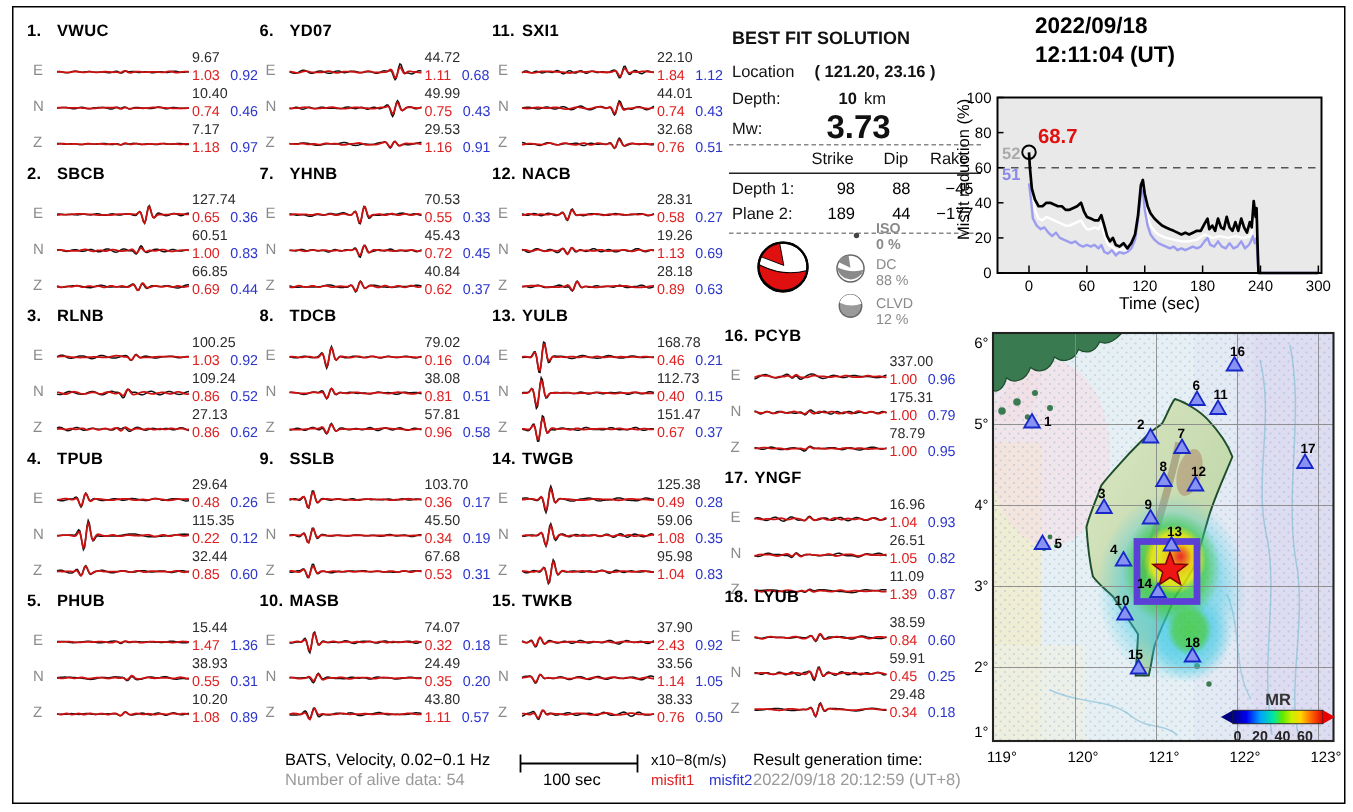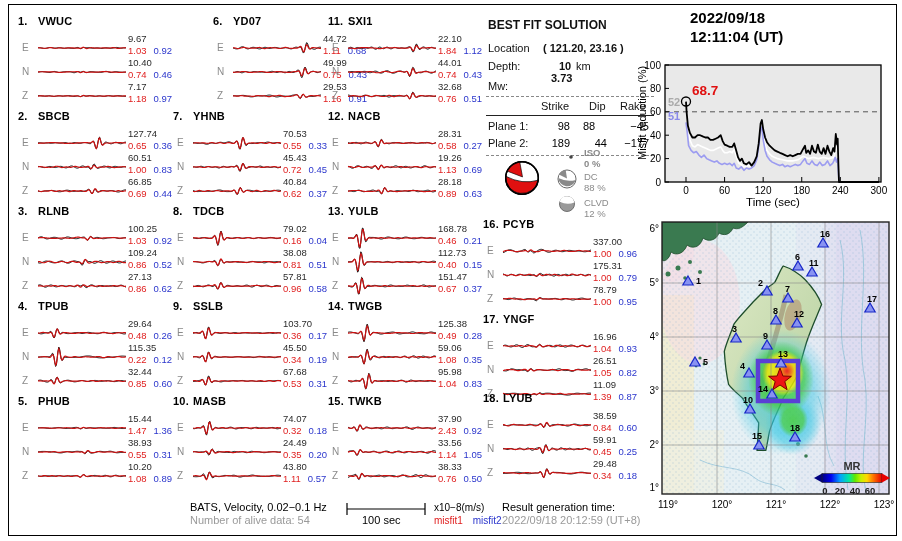--- a/index.html
+++ b/index.html
@@ -151,21 +151,21 @@
         <div class="ampv" style="top: 42px;">38.93</div>
         <div class="misv" style="top: 54px;"><span class="m1">0.55</span><span class="m2">0.31</span></div>
         <div class="comp" style="top: 75px;">Z</div>
         <svg class="trace" width="88" height="26" style="top: 68px;">
           <path d="M0.0,13.01L0.8,13.09L1.6,13.14L2.4,13.19L3.2,13.22L4.0,13.24L4.8,13.22L5.6,13.17L6.4,13.09L7.2,12.98L8.0,12.87L8.8,12.79L9.6,12.75L10.4,12.77L11.2,12.85L12.0,12.98L12.8,13.11L13.6,13.21L14.4,13.26L15.2,13.25L16.0,13.16L16.8,13.03L17.6,12.89L18.4,12.77L19.2,12.71L20.0,12.71L20.8,12.77L21.6,12.88L22.4,12.99L23.2,13.09L24.0,13.15L24.8,13.17L25.6,13.15L26.4,13.12L27.2,13.09L28.0,13.07L28.8,13.07L29.6,13.08L30.4,13.09L31.2,13.08L32.0,13.04L32.8,12.97L33.6,12.88L34.4,12.81L35.2,12.78L36.0,12.80L36.8,12.84L37.6,12.85L38.4,12.83L39.2,12.85L40.0,13.04L40.8,13.49L41.6,14.00L42.4,14.18L43.2,13.72L44.0,12.76L44.8,11.85L45.6,11.51L46.4,11.87L47.2,12.59L48.0,13.22L48.8,13.55L49.6,13.63L50.4,13.59L51.2,13.52L52.0,13.42L52.8,13.26L53.6,13.04L54.4,12.80L55.2,12.59L56.0,12.45L56.8,12.41L57.6,12.48L58.4,12.67L59.2,12.92L60.0,13.19L60.8,13.42L61.6,13.57L62.4,13.59L63.2,13.48L64.0,13.25L64.8,12.95L65.6,12.65L66.4,12.42L67.2,12.32L68.0,12.37L68.8,12.58L69.6,12.90L70.4,13.26L71.2,13.58L72.0,13.78L72.8,13.81L73.6,13.66L74.4,13.36L75.2,12.98L76.0,12.62L76.8,12.35L77.6,12.23L78.4,12.28L79.2,12.49L80.0,12.80L80.8,13.13L81.6,13.40L82.4,13.55L83.2,13.56L84.0,13.43L84.8,13.22L85.6,12.97L86.4,12.76L87.2,12.63L88.0,12.60" fill="none" stroke="#111" stroke-width="1"></path>
           <path d="M0.0,12.74L0.8,13.00L1.6,13.24L2.4,13.37L3.2,13.34L4.0,13.16L4.8,12.91L5.6,12.70L6.4,12.61L7.2,12.68L8.0,12.88L8.8,13.13L9.6,13.33L10.4,13.40L11.2,13.32L12.0,13.11L12.8,12.87L13.6,12.69L14.4,12.64L15.2,12.74L16.0,12.95L16.8,13.17L17.6,13.32L18.4,13.34L19.2,13.21L20.0,12.99L20.8,12.77L21.6,12.64L22.4,12.64L23.2,12.78L24.0,12.99L24.8,13.20L25.6,13.32L26.4,13.30L27.2,13.16L28.0,12.96L28.8,12.78L29.6,12.70L30.4,12.75L31.2,12.91L32.0,13.12L32.8,13.29L33.6,13.37L34.4,13.32L35.2,13.18L36.0,12.99L36.8,12.81L37.6,12.67L38.4,12.60L39.2,12.67L40.0,12.95L40.8,13.44L41.6,13.95L42.4,14.11L43.2,13.69L44.0,12.83L44.8,12.02L45.6,11.74L46.4,12.08L47.2,12.72L48.0,13.25L48.8,13.46L49.6,13.37L50.4,13.15L51.2,12.91L52.0,12.74L52.8,12.66L53.6,12.69L54.4,12.81L55.2,12.99L56.0,13.15L56.8,13.26L57.6,13.26L58.4,13.17L59.2,13.03L60.0,12.91L60.8,12.85L61.6,12.88L62.4,13.00L63.2,13.15L64.0,13.29L64.8,13.35L65.6,13.32L66.4,13.20L67.2,13.04L68.0,12.91L68.8,12.84L69.6,12.86L70.4,12.95L71.2,13.07L72.0,13.16L72.8,13.19L73.6,13.13L74.4,13.00L75.2,12.84L76.0,12.71L76.8,12.66L77.6,12.70L78.4,12.80L79.2,12.94L80.0,13.05L80.8,13.09L81.6,13.04L82.4,12.94L83.2,12.82L84.0,12.74L84.8,12.73L85.6,12.81L86.4,12.95L87.2,13.11L88.0,13.23" fill="none" stroke="#cc1111" stroke-width="1.2"></path>
         </svg>
         <div class="ampv" style="top: 66px;">10.20</div>
         <div class="misv" style="top: 78px;"><span class="m1">1.08</span><span class="m2">0.89</span></div>
       </div>
-      <div class="station" style="left: 173px; top: 15px; margin-left: 40px;">
+      <div class="station" style="left: 173px; top: 15px;">
         <div class="st-head"><span class="num">6.</span><span>YD07</span></div>
         <div class="comp" style="top: 27px;">E</div>
         <svg class="trace" width="88" height="26" style="top: 20px;">
           <path d="M0.0,12.91L0.8,13.22L1.6,13.51L2.4,13.74L3.2,13.88L4.0,13.87L4.8,13.70L5.6,13.39L6.4,12.96L7.2,12.50L8.0,12.09L8.8,11.82L9.6,11.76L10.4,11.92L11.2,12.28L12.0,12.75L12.8,13.23L13.6,13.63L14.4,13.85L15.2,13.87L16.0,13.69L16.8,13.39L17.6,13.02L18.4,12.68L19.2,12.43L20.0,12.31L20.8,12.32L21.6,12.46L22.4,12.70L23.2,13.00L24.0,13.31L24.8,13.60L25.6,13.81L26.4,13.91L27.2,13.86L28.0,13.68L28.8,13.38L29.6,13.02L30.4,12.67L31.2,12.41L32.0,12.30L32.8,12.36L33.6,12.56L34.4,12.86L35.2,13.16L36.0,13.38L36.8,13.48L37.6,13.42L38.4,13.24L39.2,12.99L40.0,12.73L40.8,12.53L41.6,12.43L42.4,12.44L43.2,12.53L44.0,12.69L44.8,12.86L45.6,13.03L46.4,13.16L47.2,13.25L48.0,13.28L48.8,13.26L49.6,13.18L50.4,13.06L51.2,12.92L52.0,12.79L52.8,12.73L53.6,12.76L54.4,12.89L55.2,13.13L56.0,13.41L56.8,13.67L57.6,13.84L58.4,13.85L59.2,13.69L60.0,13.37L60.8,12.95L61.6,12.55L62.4,12.25L63.2,12.15L64.0,12.25L64.8,12.41L65.6,12.42L66.4,12.18L67.2,11.98L68.0,12.49L68.8,14.19L69.6,16.57L70.4,18.05L71.2,17.07L72.0,13.66L72.8,9.75L73.6,7.65L74.4,8.23L75.2,10.45L76.0,12.58L76.8,13.62L77.6,13.73L78.4,13.60L79.2,13.66L80.0,13.94L80.8,14.19L81.6,14.25L82.4,14.04L83.2,13.64L84.0,13.16L84.8,12.70L85.6,12.37L86.4,12.22L87.2,12.24L88.0,12.42" fill="none" stroke="#111" stroke-width="1"></path>
           <path d="M0.0,12.76L0.8,12.79L1.6,12.88L2.4,13.03L3.2,13.22L4.0,13.41L4.8,13.54L5.6,13.57L6.4,13.48L7.2,13.28L8.0,13.01L8.8,12.75L9.6,12.54L10.4,12.43L11.2,12.45L12.0,12.57L12.8,12.75L13.6,12.95L14.4,13.12L15.2,13.22L16.0,13.26L16.8,13.25L17.6,13.22L18.4,13.21L19.2,13.20L20.0,13.21L20.8,13.21L21.6,13.17L22.4,13.08L23.2,12.93L24.0,12.75L24.8,12.58L25.6,12.48L26.4,12.46L27.2,12.56L28.0,12.76L28.8,13.02L29.6,13.27L30.4,13.47L31.2,13.56L32.0,13.54L32.8,13.42L33.6,13.24L34.4,13.04L35.2,12.88L36.0,12.76L36.8,12.71L37.6,12.71L38.4,12.74L39.2,12.77L40.0,12.79L40.8,12.81L41.6,12.83L42.4,12.88L43.2,12.98L44.0,13.11L44.8,13.27L45.6,13.41L46.4,13.49L47.2,13.49L48.0,13.39L48.8,13.20L49.6,12.97L50.4,12.73L51.2,12.54L52.0,12.45L52.8,12.46L53.6,12.57L54.4,12.75L55.2,12.95L56.0,13.13L56.8,13.26L57.6,13.32L58.4,13.33L59.2,13.30L60.0,13.25L60.8,13.20L61.6,13.16L62.4,13.13L63.2,13.12L64.0,13.08L64.8,12.92L65.6,12.53L66.4,11.89L67.2,11.37L68.0,11.59L68.8,13.00L69.6,15.20L70.4,16.80L71.2,16.44L72.0,14.07L72.8,11.21L73.6,9.74L74.4,10.34L75.2,12.12L76.0,13.63L76.8,14.08L77.6,13.66L78.4,13.03L79.2,12.63L80.0,12.54L80.8,12.63L81.6,12.76L82.4,12.86L83.2,12.94L84.0,13.01L84.8,13.10L85.6,13.19L86.4,13.29L87.2,13.37L88.0,13.41" fill="none" stroke="#cc1111" stroke-width="1.2"></path>
         </svg>
         <div class="ampv" style="top: 18px;">44.72</div>
         <div class="misv" style="top: 30px;"><span class="m1">1.11</span><span class="m2">0.68</span></div>
         <div class="comp" style="top: 51px;">N</div>
         <svg class="trace" width="88" height="26" style="top: 44px;">
@@ -473,29 +473,29 @@
     </div>
 
   <div class="abs" style="left:486px;top:12px;width:180px;height:205px;">
     <div class="sol-label sol-bold" style="left:2px;top:6px;font-size:12px;">BEST FIT SOLUTION</div>
     <div class="sol-label" style="left:2px;top:30px;">Location</div>
     <div class="sol-label sol-bold" style="left:57px;top:30px;">( 121.20,  23.16 )</div>
     <div class="sol-label" style="left:2px;top:48px;">Depth:</div>
     <div class="sol-label sol-bold" style="left:73px;top:48px;">10</div>
     <div class="sol-label" style="left:90px;top:48px;">km</div>
     <div class="sol-label" style="left:2px;top:68px;">Mw:</div>
-    <div class="sol-label sol-bold" style="left:65px;top:60px;font-size:11px;">3.73</div>
+    <div class="sol-label sol-bold" style="left:65px;top:60px;font-size:22px;">3.73</div>
     <div class="dashline" style="left:0;top:84px;width:168px;"></div>
     <div class="sol-label" style="left:55px;top:88px;">Strike</div>
     <div class="sol-label" style="left:103px;top:88px;">Dip</div>
     <div class="sol-label" style="left:134px;top:88px;">Rake</div>
     <div class="solidline" style="left:0;top:103px;width:168px;"></div>
-    <div class="sol-label" style="left:2px;top:108px;">Plane 1:</div>
+    <div class="sol-label" style="left:2px;top:108px;">Depth 1:</div>
     <div class="tbl-num" style="left:48px;top:108px;">98</div>
-    <div class="tbl-num" style="left:85px;top:108px;text-align:center;">88</div>
+    <div class="tbl-num" style="left:85px;top:108px;">88</div>
     <div class="tbl-num" style="left:127px;top:108px;">−45</div>
     <div class="sol-label" style="left:2px;top:125px;">Plane 2:</div>
     <div class="tbl-num" style="left:48px;top:125px;">189</div>
     <div class="tbl-num" style="left:85px;top:125px;">44</div>
     <div class="tbl-num" style="left:127px;top:125px;">−177</div>
     <div class="dashline" style="left:0;top:143px;width:168px;"></div>
 
     <svg class="abs" style="left:16px;top:146px;" width="40" height="40" viewBox="0 0 38 38">
       <circle cx="19" cy="19" r="15.5" fill="#ffffff" stroke="#000" stroke-width="1.4"></circle>
       <path d="M3.66,17.4 Q19,25.5 34.35,21.16 A15.5,15.5 0 0 1 3.66,17.4 Z" fill="#e01010" stroke="#000" stroke-width="0.7"></path>

